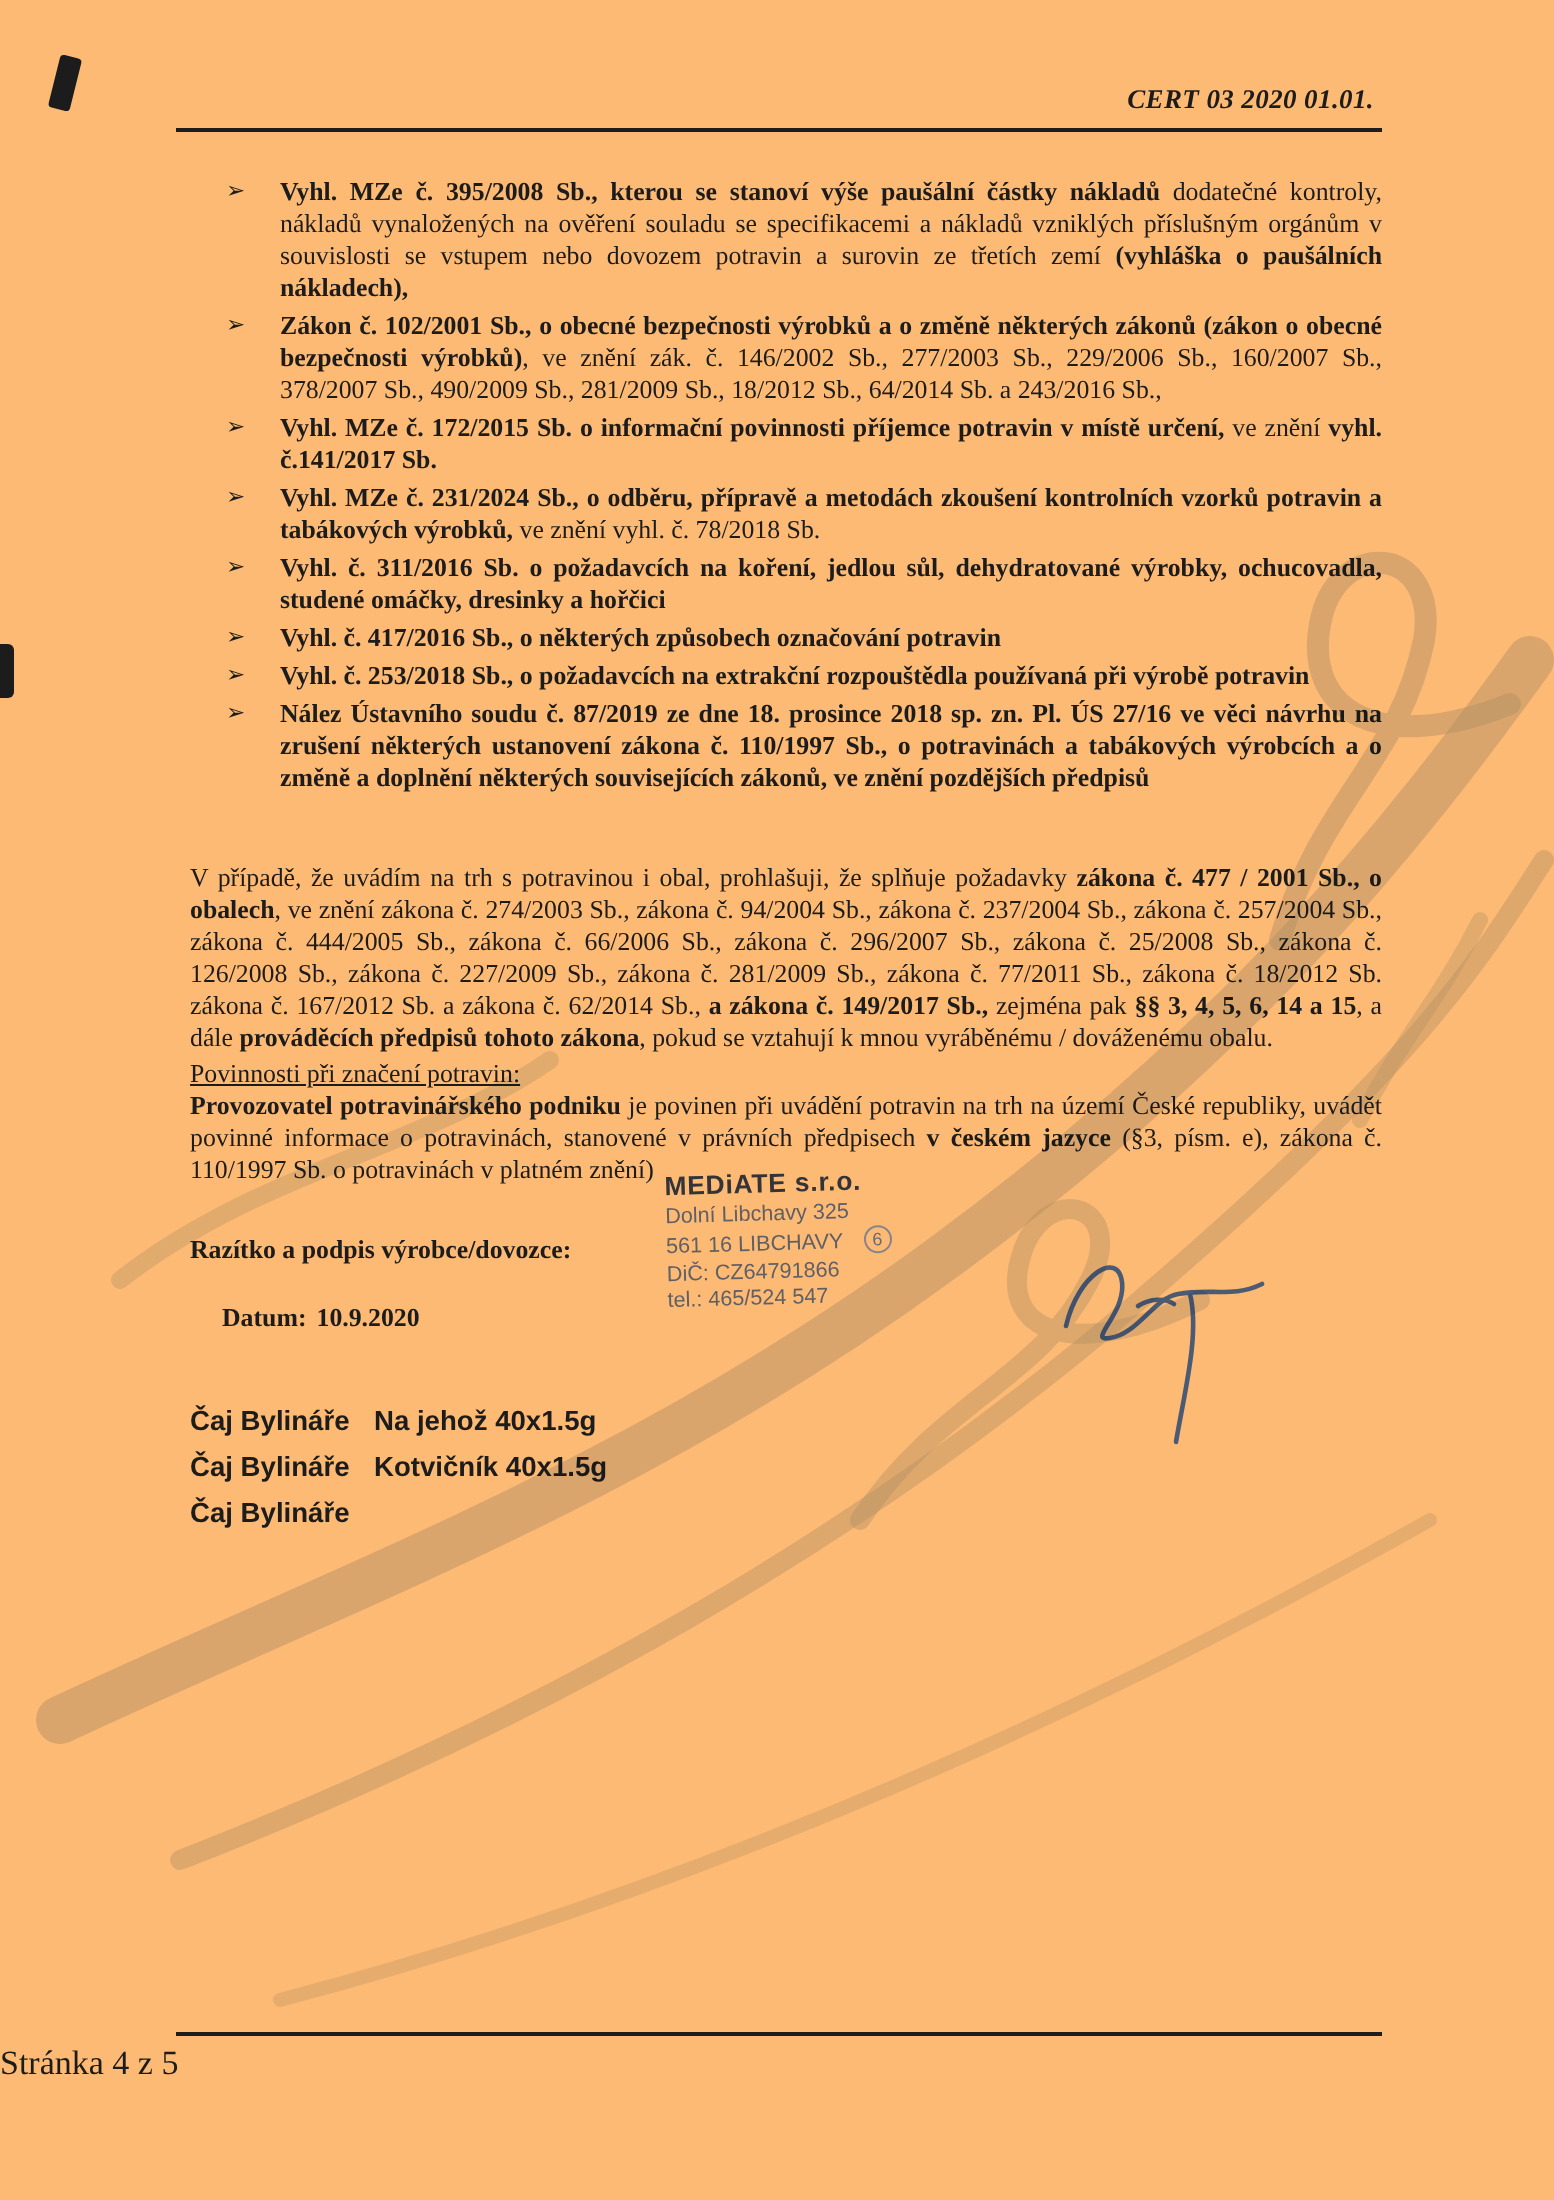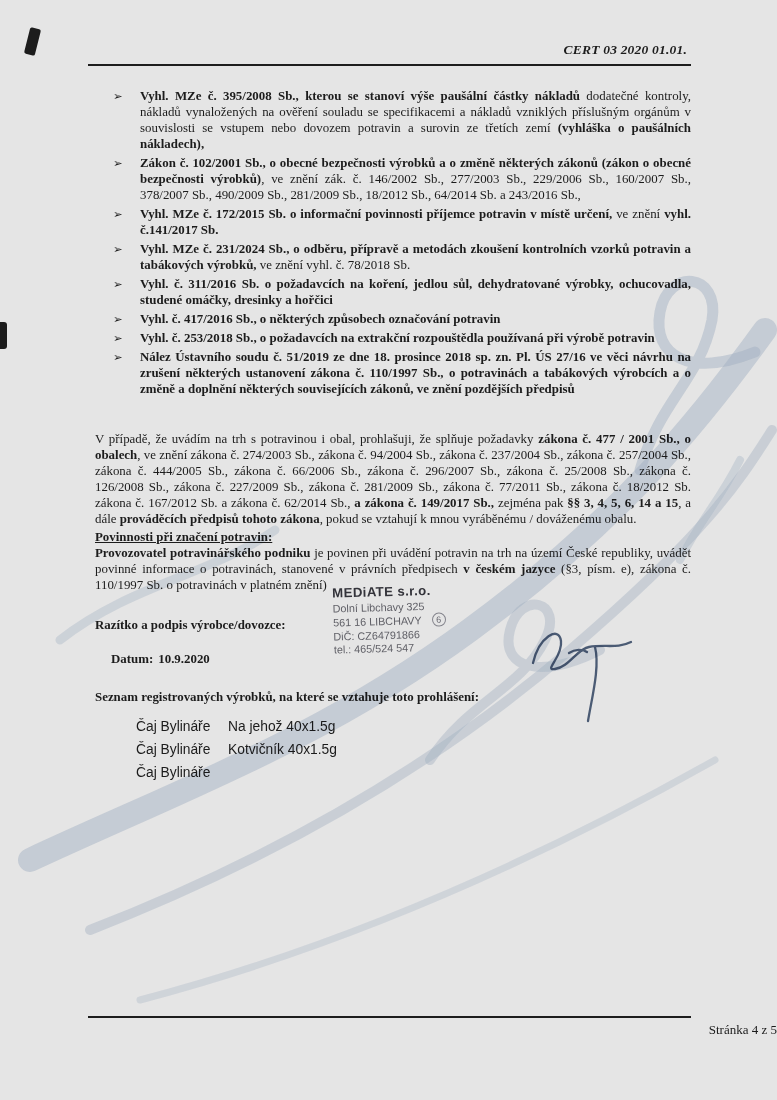--- a/index.html
+++ b/index.html
@@ -1,52 +1,52 @@
 <!DOCTYPE html>
 <html><head>
 <meta charset="utf-8">
 <style>
   * { margin:0; padding:0; box-sizing:border-box; }
   html,body { background:#cfcfcf; }
   body { display:flex; justify-content:center; }
   .page {
     position:relative; width:777px; height:1100px;
-    background:#e5e5e5; overflow:hidden;
+    background:#fdba74; overflow:hidden;
     font-family:"Liberation Serif", serif; color:#1c1c1c;
   }
   
   .doc-code { position:absolute; top:42px; right:90px; font-size:13.5px; font-style:italic; font-weight:bold; letter-spacing:.2px; }
   .top-rule { position:absolute; top:64px; left:88px; right:86px; height:2px; background:#1d1d1d; }
   
   .bottom-rule { position:absolute; top:1016px; left:88px; right:86px; height:2px; background:#1d1d1d; }
-  .page-number { position:absolute; top:1022px; left:0; right:0; text-align:right; font-size:13px; }
+  .page-number { position:absolute; top:1022px; left:0; right:0; text-align:left; font-size:17px; }
   
   .content { position:absolute; left:95px; right:86px; top:88px; font-size:12.9px; line-height:16px; text-align:justify; z-index:2; }
   b { font-weight:bold; }
   .bullet-list { margin-bottom:34px; }
   .bullet-item { display:flex; margin-bottom:3px; }
   .bullet-glyph { flex:0 0 45px; padding-left:18px; font-size:11.5px; line-height:16px; }
   .bullet-text { flex:1; }
   .para { margin:0; }
   .para-exceptions { font-weight:bold; margin-bottom:12px; }
-  .section-heading { font-weight:bold; text-decoration:underline; margin-top:2px; }
+  .section-heading { font-weight:normal; text-decoration:underline; margin-top:2px; }
   
   .sign-block { position:relative; height:88px; margin-top:8px; text-align:left; }
   .stamp-label { position:absolute; left:0; top:16px; font-weight:bold; }
   .date-line { position:absolute; left:16px; top:50px; font-weight:bold; }
   .date-line span { margin-right:5px; }
   .stamp { position:absolute; left:238px; top:-16px; transform:rotate(-1.6deg);
            font-family:"Liberation Sans", sans-serif; color:#5f5f66; font-size:10.8px; line-height:13.5px; }
   .stamp-company { font-size:13.2px; font-weight:bold; color:#33333a; letter-spacing:.4px; margin-bottom:2px; }
   .stamp-circle { display:inline-block; width:14px; height:14px; border:1px solid #84848c; border-radius:50%;
                   font-size:9px; line-height:13px; text-align:center; color:#6a6a72; margin-left:10px; vertical-align:1px; }
   .signature-svg { position:absolute; left:430px; top:18px; overflow:visible; z-index:3; }
   
   .products-heading { font-weight:bold; }
-  .products { margin-top:14px; font-family:"Liberation Sans", sans-serif; font-weight:normal; font-size:13.8px; text-align:left;margin-left:41px; }
+  .products { margin-top:14px; font-family:"Liberation Sans", sans-serif; font-weight:bold; font-size:13.8px; text-align:left; }
   .product-row { display:flex; margin-bottom:8px; line-height:15px; }
   .product-brand { width:92px; }
   
   .watermark { position:absolute; inset:0; z-index:5; pointer-events:none; mix-blend-mode:multiply; opacity:.8; }
   .artifact { position:absolute; background:#1c1c1c; z-index:4; }
   .artifact-topleft { left:27px; top:28px; width:11px; height:27px; transform:rotate(14deg); border-radius:2px; }
   .artifact-leftedge { left:0; top:322px; width:7px; height:27px; border-radius:0 3px 3px 0; }
 </style>
 </head>
 <body>
@@ -85,21 +85,21 @@
       <div class="bullet-item">
         <span class="bullet-glyph">➢</span>
         <div class="bullet-text"><b>Vyhl. č. 417/2016 Sb., o některých způsobech označování potravin</b></div>
       </div>
       <div class="bullet-item">
         <span class="bullet-glyph">➢</span>
         <div class="bullet-text"><b>Vyhl. č. 253/2018 Sb., o požadavcích na extrakční rozpouštědla používaná při výrobě potravin</b></div>
       </div>
       <div class="bullet-item">
         <span class="bullet-glyph">➢</span>
-        <div class="bullet-text"><b>Nález Ústavního soudu č. 51/2019 ze dne 18. prosince 2018 sp. zn. Pl. ÚS 27/16 ve věci návrhu na zrušení některých ustanovení zákona č. 110/1997 Sb., o potravinách a tabákových výrobcích a o změně a doplnění některých souvisejících zákonů, ve znění pozdějších předpisů</b></div>
+        <div class="bullet-text"><b>Nález Ústavního soudu č. 87/2019 ze dne 18. prosince 2018 sp. zn. Pl. ÚS 27/16 ve věci návrhu na zrušení některých ustanovení zákona č. 110/1997 Sb., o potravinách a tabákových výrobcích a o změně a doplnění některých souvisejících zákonů, ve znění pozdějších předpisů</b></div>
       </div>
     </div>
 
 
     <p class="para"><span>V případě, že uvádím na trh s potravinou i obal, prohlašuji, že splňuje požadavky </span><b>zákona č. 477 / 2001 Sb., o obalech</b><span>, ve znění zákona č. 274/2003 Sb., zákona č. 94/2004 Sb., zákona č. 237/2004 Sb., zákona č. 257/2004 Sb., zákona č. 444/2005 Sb., zákona č. 66/2006 Sb., zákona č. 296/2007 Sb., zákona č. 25/2008 Sb., zákona č. 126/2008 Sb., zákona č. 227/2009 Sb., zákona č. 281/2009 Sb., zákona č. 77/2011 Sb., zákona č. 18/2012 Sb. zákona č. 167/2012 Sb. a zákona č. 62/2014 Sb., </span><b>a zákona č. 149/2017 Sb.,</b><span> zejména pak </span><b>§§ 3, 4, 5, 6, 14 a 15</b><span>, a dále </span><b>prováděcích předpisů tohoto zákona</b><span>, pokud se vztahují k mnou vyráběnému / dováženému obalu.</span></p>
 
     <div class="section-heading">Povinnosti při značení potravin:</div>
 
     <p class="para"><b>Provozovatel potravinářského podniku</b><span> je povinen při uvádění potravin na trh na území České republiky, uvádět povinné informace o potravinách, stanovené v právních předpisech </span><b>v českém jazyce</b><span> (§3, písm. e), zákona č. 110/1997 Sb. o potravinách v platném znění)</span></p>
 
@@ -118,21 +118,20 @@
       </div>
       <svg class="signature-svg" width="130" height="110" viewBox="0 0 130 110">
         <g fill="none" stroke="#4b5b74" stroke-width="2.3" stroke-linecap="round">
           <path d="M8 44 C14 18 34 6 36 22 C38 38 18 52 30 50 C44 48 52 30 64 28 C80 25 92 30 106 23"></path>
           <path d="M70 28 C75 48 67 78 63 102"></path>
           <path d="M44 34 C50 30 58 30 62 33"></path>
         </g>
       </svg>
     </div>
 
-    <div class="products-heading">Seznam registrovaných výrobků, na které se vztahuje toto prohlášení:</div>
 
     <div class="products">
       <div class="product-row">
         <div class="product-brand">Čaj Bylináře</div>
         <div class="product-name">Na jehož 40x1.5g</div>
       </div>
       <div class="product-row">
         <div class="product-brand">Čaj Bylináře</div>
         <div class="product-name">Kotvičník 40x1.5g</div>
       </div>

